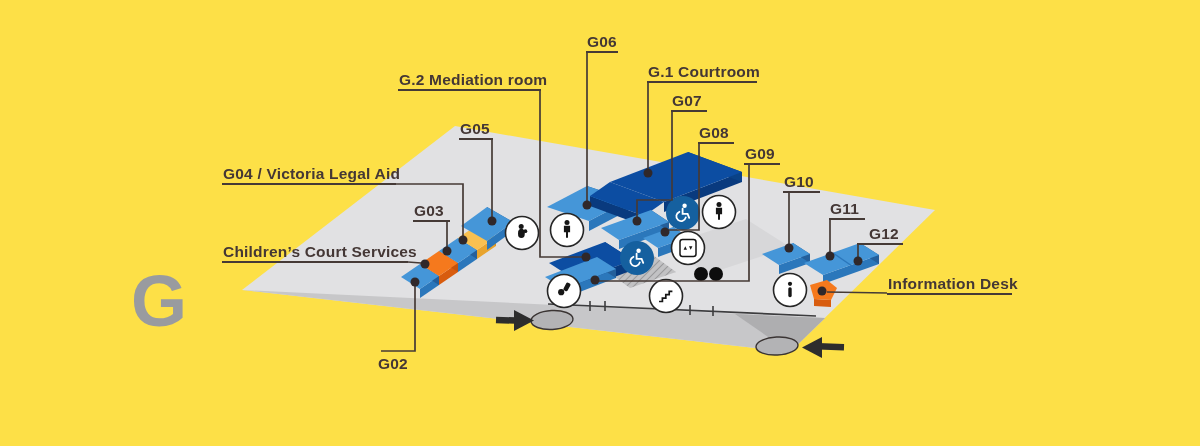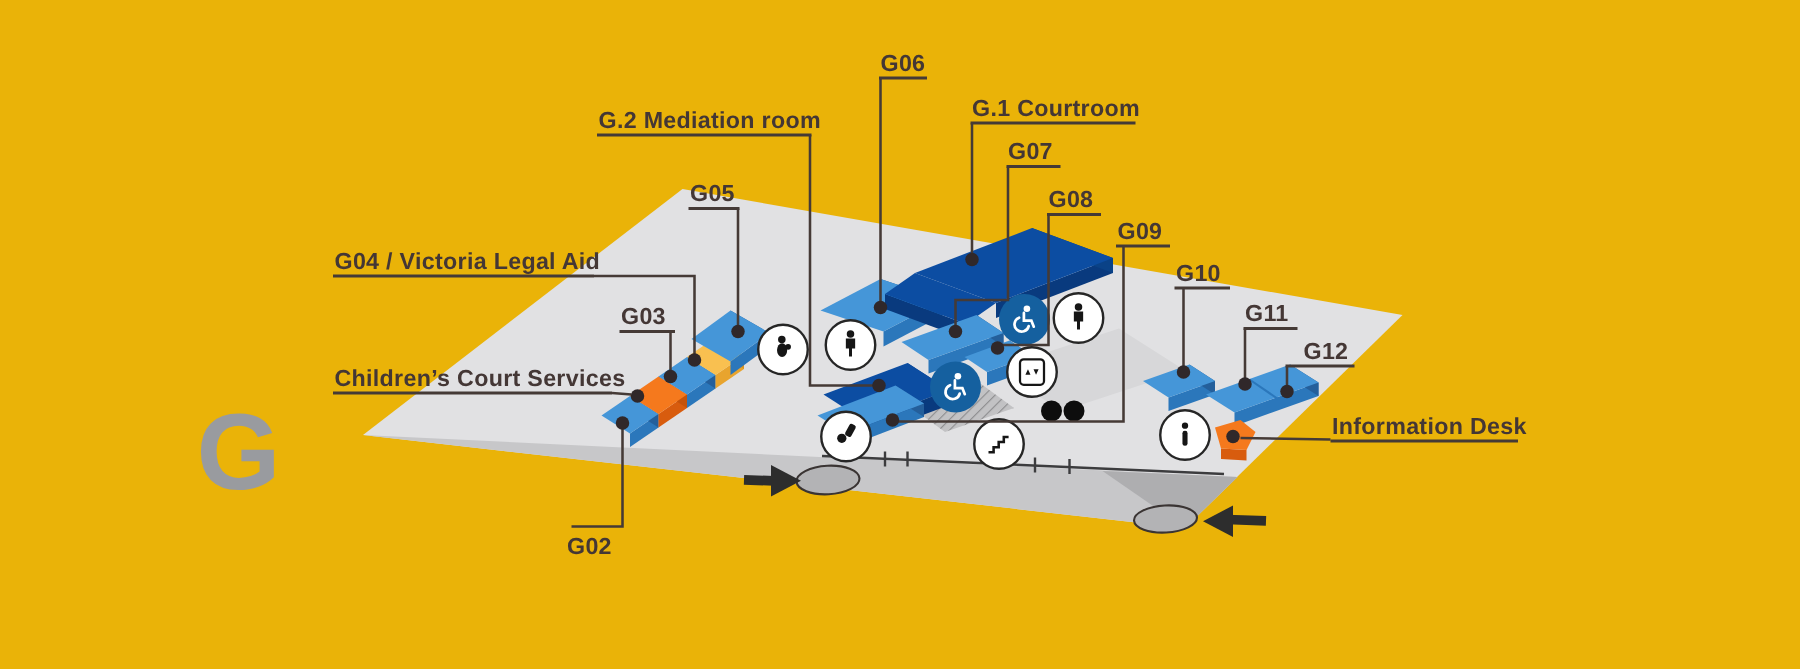--- a/index.html
+++ b/index.html
@@ -1,16 +1,16 @@
 <!DOCTYPE html>
 <html><head>
 <meta charset="utf-8">
 <style>
   html,body{margin:0;padding:0;background:#ffffff;}
-  .stage{position:relative;width:1200px;height:446px;background:#eab308;overflow:hidden;
+  .stage{position:relative;width:1200px;height:446px;background:#fde047;overflow:hidden;
          font-family:"Liberation Sans",sans-serif;}
   svg{position:absolute;left:0;top:0;}
   text{font-family:"Liberation Sans",sans-serif;}
   .room-label{font-size:15.5px;font-weight:700;fill:#443735;letter-spacing:.2px;}
   .leader{stroke:#453a36;stroke-width:1.7;fill:none;}
   .uline{stroke:#453a36;stroke-width:2;}
   .dot{fill:#30282a;}
   .floor-letter{font-size:72px;font-weight:700;fill:#999b9f;}
   .icon-circle{fill:#ffffff;stroke:#262626;stroke-width:1.6;}
   .glyph{fill:#161616;}

